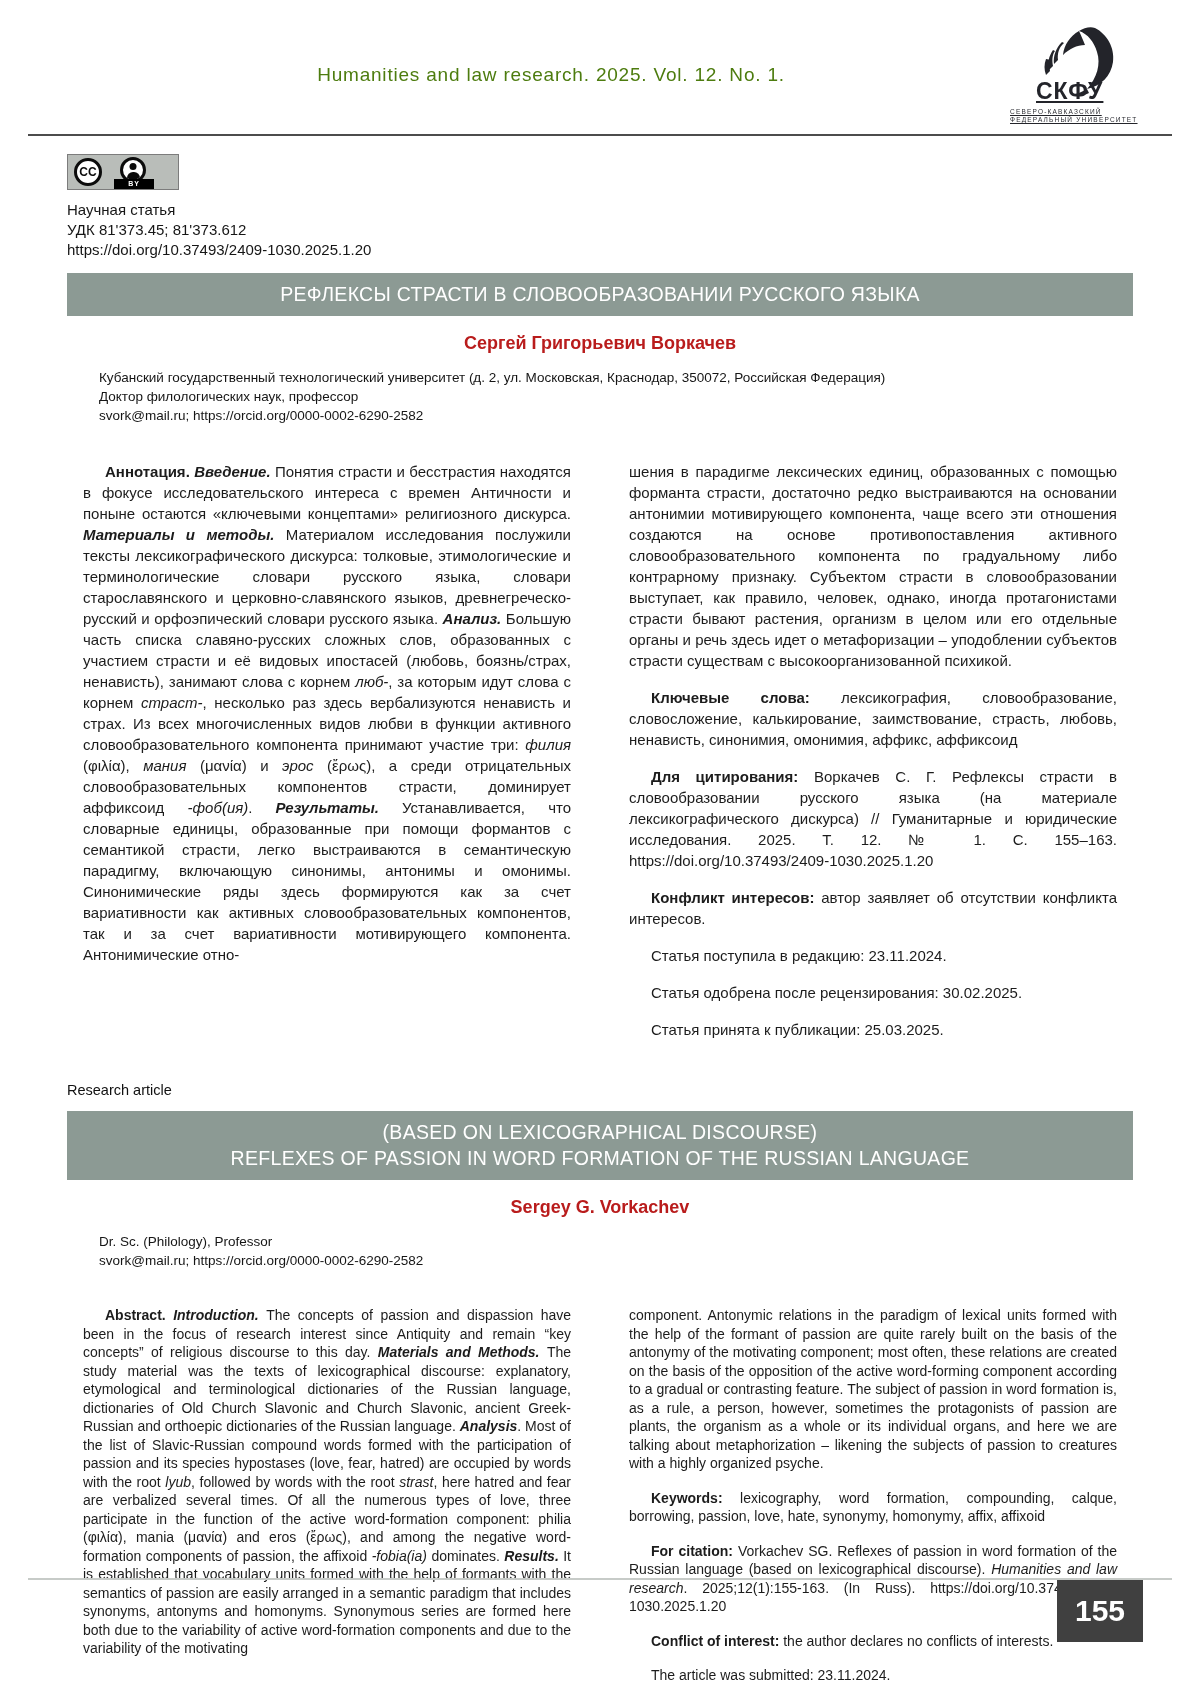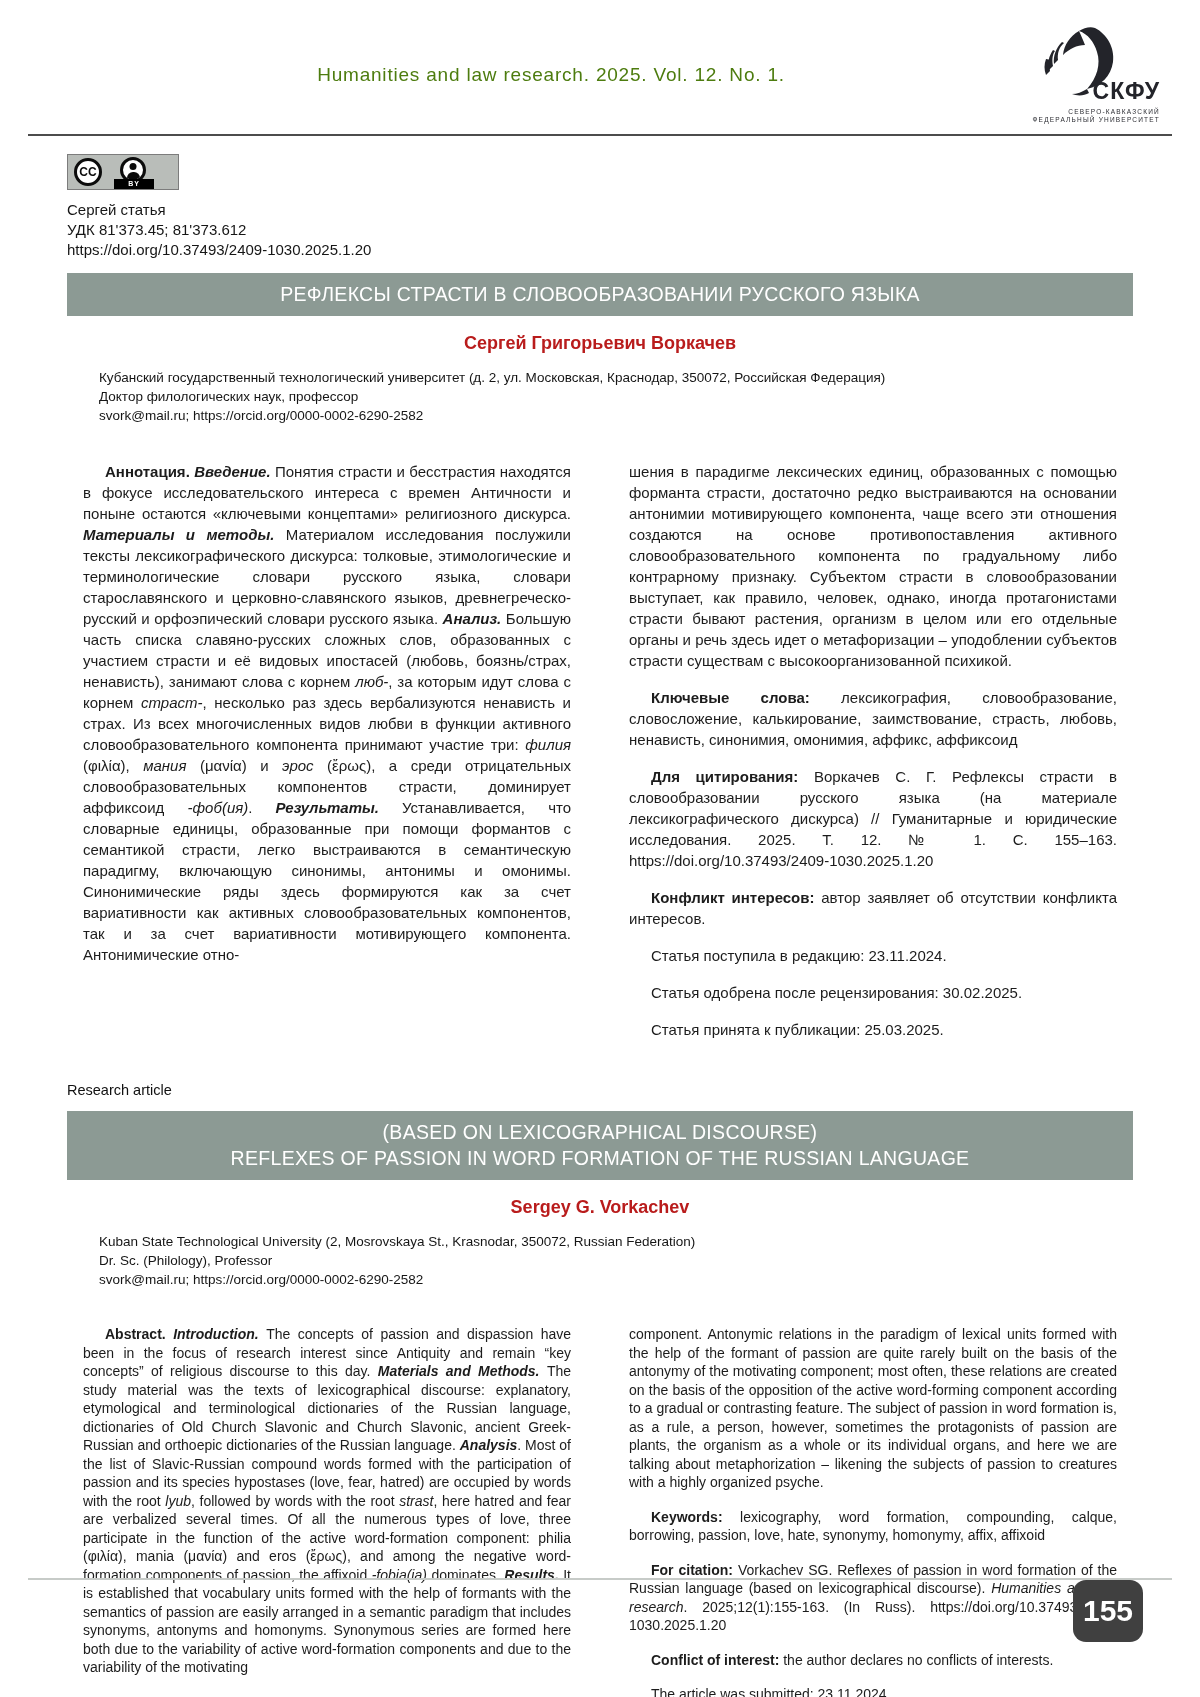--- a/index.html
+++ b/index.html
@@ -12,21 +12,21 @@
     font-family:"Liberation Sans","DejaVu Sans",sans-serif;
     color:#1c1c1c;
     overflow:hidden;
   }
   
   .header-row { display:flex; align-items:flex-start; padding:26px 40px 0 92px; }
   .header-title {
     flex:1; text-align:center; padding-top:38px;
     font-size:19px; letter-spacing:0.8px; color:#4d7c0f;
   }
-  .logo { width:150px; text-align:right; color:#23242a; }
+  .logo { width:150px; text-align:left; color:#23242a;text-decoration:underline; }
   .logo svg { display:block; margin:0 auto; }
   .logo-abbr { font-size:23px; font-weight:bold; letter-spacing:1px; margin-top:-26px; padding-left:26px; }
   .logo-sub { font-size:6.5px; letter-spacing:1.2px; line-height:8px; margin-top:3px; color:#2c2d33; }
   .header-rule { height:2px; background:#4c4c4c; margin:10px 28px 0 28px; }
 
   
   .content { padding:0 67px; }
   .meta { margin-top:18px; }
   .cc-badge {
     position:relative; width:112px; height:36px; background:#b9bdb9;
@@ -71,24 +71,24 @@
   .para { margin:16px; }
   .para.indent { text-indent:22px; }
   .b { font-weight:bold; }
   .i { font-style:italic; }
 
   
   .research-label { font-size:14.5px; margin-top:26px; color:#111; }
   .copyright { font-size:15px; margin-top:20px; color:#b91c1c; }
   .footer-rule { position:absolute; left:28px; right:28px; top:1578px; height:2px; background:#c7cbc8; }
   .page-box {
-    position:absolute; top:1580px; right:57px; width:70px; height:62px;
+    position:absolute; top:1580px; right:57px; width:86px; height:62px;
     background:var(--pagebox-bg,#404040);
     color:#fff; font-size:30px; font-weight:bold;
-    display:flex; align-items:center; justify-content:center;border-radius:13px;
+    display:flex; align-items:center; justify-content:center;
   }
 </style>
 </head>
 <body>
 
 <div class="page">
 
   <div class="header-row">
     <div class="header-title">Humanities and law research. 2025. Vol. 12. No. 1.</div>
     <div class="logo">
@@ -113,21 +113,21 @@
 
     <div class="meta">
       <div class="cc-badge">
         <span class="cc-circle">CC</span>
         <span class="person-circle">
           <span class="person-head"></span>
           <span class="person-body"></span>
         </span>
         <span class="by-strip">BY</span>
       </div>
-      <div class="meta-line">Сергей статья</div>
+      <div class="meta-line">Научная статья</div>
       <div class="meta-line">УДК 81'373.45; 81'373.612</div>
       <div class="meta-line">https://doi.org/10.37493/2409-1030.2025.1.20</div>
     </div>
 
     <div class="banner">
       <div>РЕФЛЕКСЫ СТРАСТИ В СЛОВООБРАЗОВАНИИ РУССКОГО ЯЗЫКА</div>
     </div>
 
     <div class="author">Сергей Григорьевич Воркачев</div>
 
@@ -155,21 +155,20 @@
     <div class="research-label">Research article</div>
 
     <div class="banner">
       <div>(BASED ON LEXICOGRAPHICAL DISCOURSE)</div>
       <div>REFLEXES OF PASSION IN WORD FORMATION OF THE RUSSIAN LANGUAGE</div>
     </div>
 
     <div class="author">Sergey G. Vorkachev</div>
 
     <div class="affiliation">
-      <div>Kuban State Technological University (2, Mosrovskaya St., Krasnodar, 350072, Russian Federation)</div>
       <div>Dr. Sc. (Philology), Professor</div>
       <div>svork@mail.ru; https://orcid.org/0000-0002-6290-2582</div>
     </div>
 
     <div class="cols en">
       <div class="col">
           <div class="para indent"><span class="b">Abstract. </span><span class="b i">Introduction. </span><span>The concepts of passion and dispassion have been in the focus of research interest since Antiquity and remain “key concepts” of religious discourse to this day. </span><span class="b i">Materials and Methods. </span><span>The study material was the texts of lexicographical discourse: explanatory, etymological and terminological dictionaries of the Russian language, dictionaries of Old Church Slavonic and Church Slavonic, ancient Greek-Russian and orthoepic dictionaries of the Russian language. </span><span class="b i">Analysis</span><span>. Most of the list of Slavic-Russian compound words formed with the participation of passion and its species hypostases (love, fear, hatred) are occupied by words with the root </span><span class="i">lyub</span><span>, followed by words with the root </span><span class="i">strast</span><span>, here hatred and fear are verbalized several times. Of all the numerous types of love, three participate in the function of the active word-formation component: philia (φιλία), mania (μανία) and eros (ἔρως), and among the negative word-formation components of passion, the affixoid </span><span class="i">-fobia(ia)</span><span> dominates. </span><span class="b i">Results. </span><span>It is established that vocabulary units formed with the help of formants with the semantics of passion are easily arranged in a semantic paradigm that includes synonyms, antonyms and homonyms. Synonymous series are formed here both due to the variability of active word-formation components and due to the variability of the motivating</span></div>
         </div>
       <div class="col">
           <div class="para"><span>component. Antonymic relations in the paradigm of lexical units formed with the help of the formant of passion are quite rarely built on the basis of the antonymy of the motivating component; most often, these relations are created on the basis of the opposition of the active word-forming component according to a gradual or contrasting feature. The subject of passion in word formation is, as a rule, a person, however, sometimes the protagonists of passion are plants, the organism as a whole or its individual organs, and here we are talking about metaphorization – likening the subjects of passion to creatures with a highly organized psyche.</span></div>

